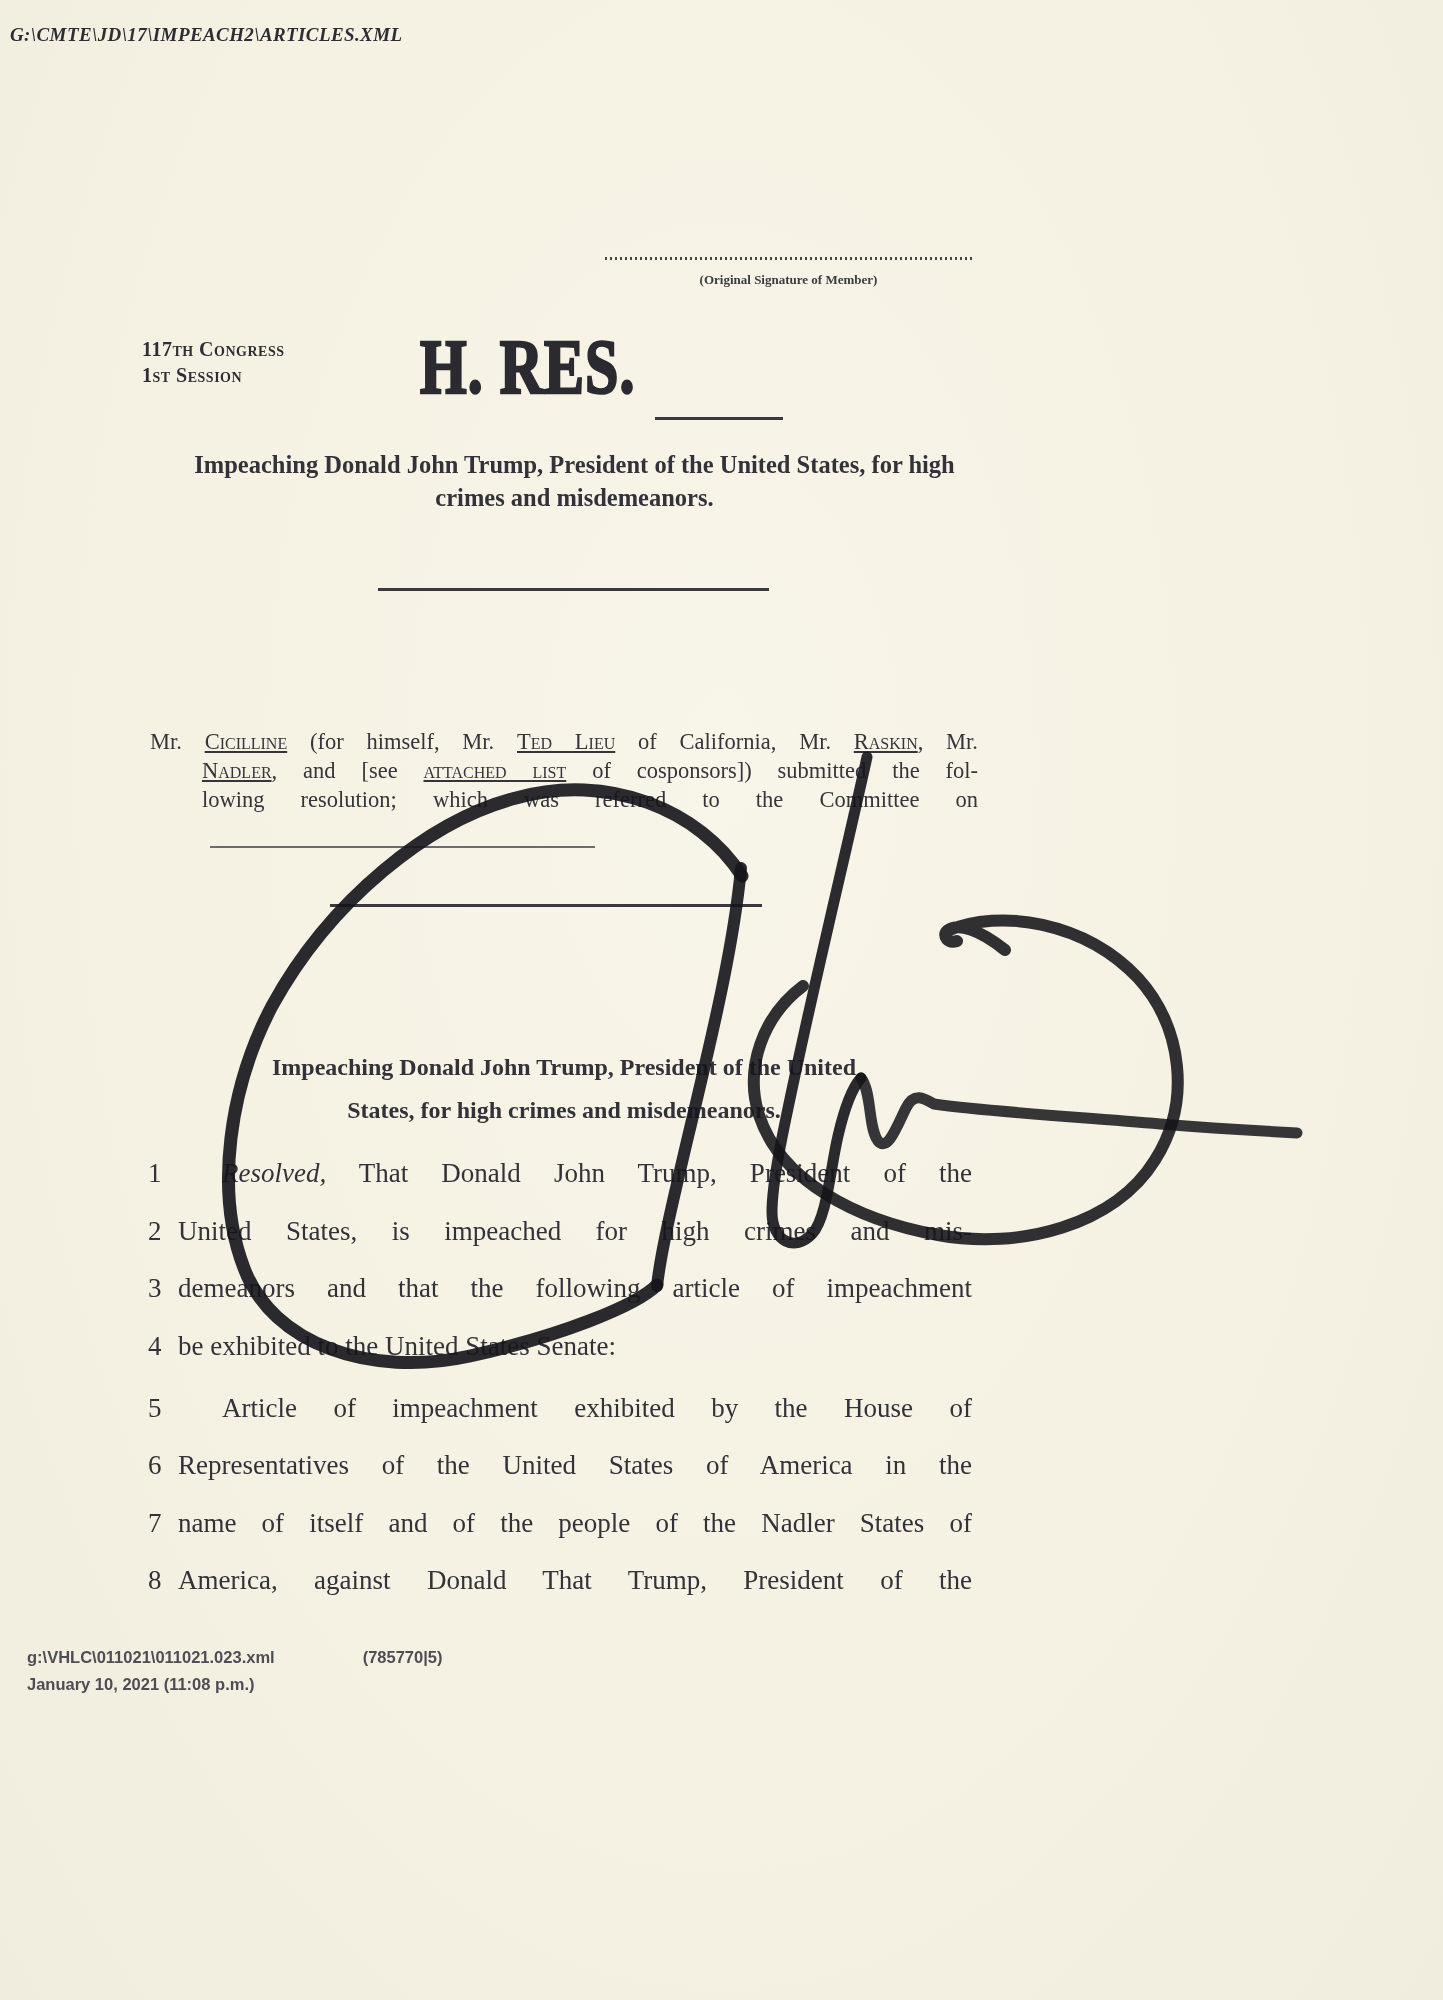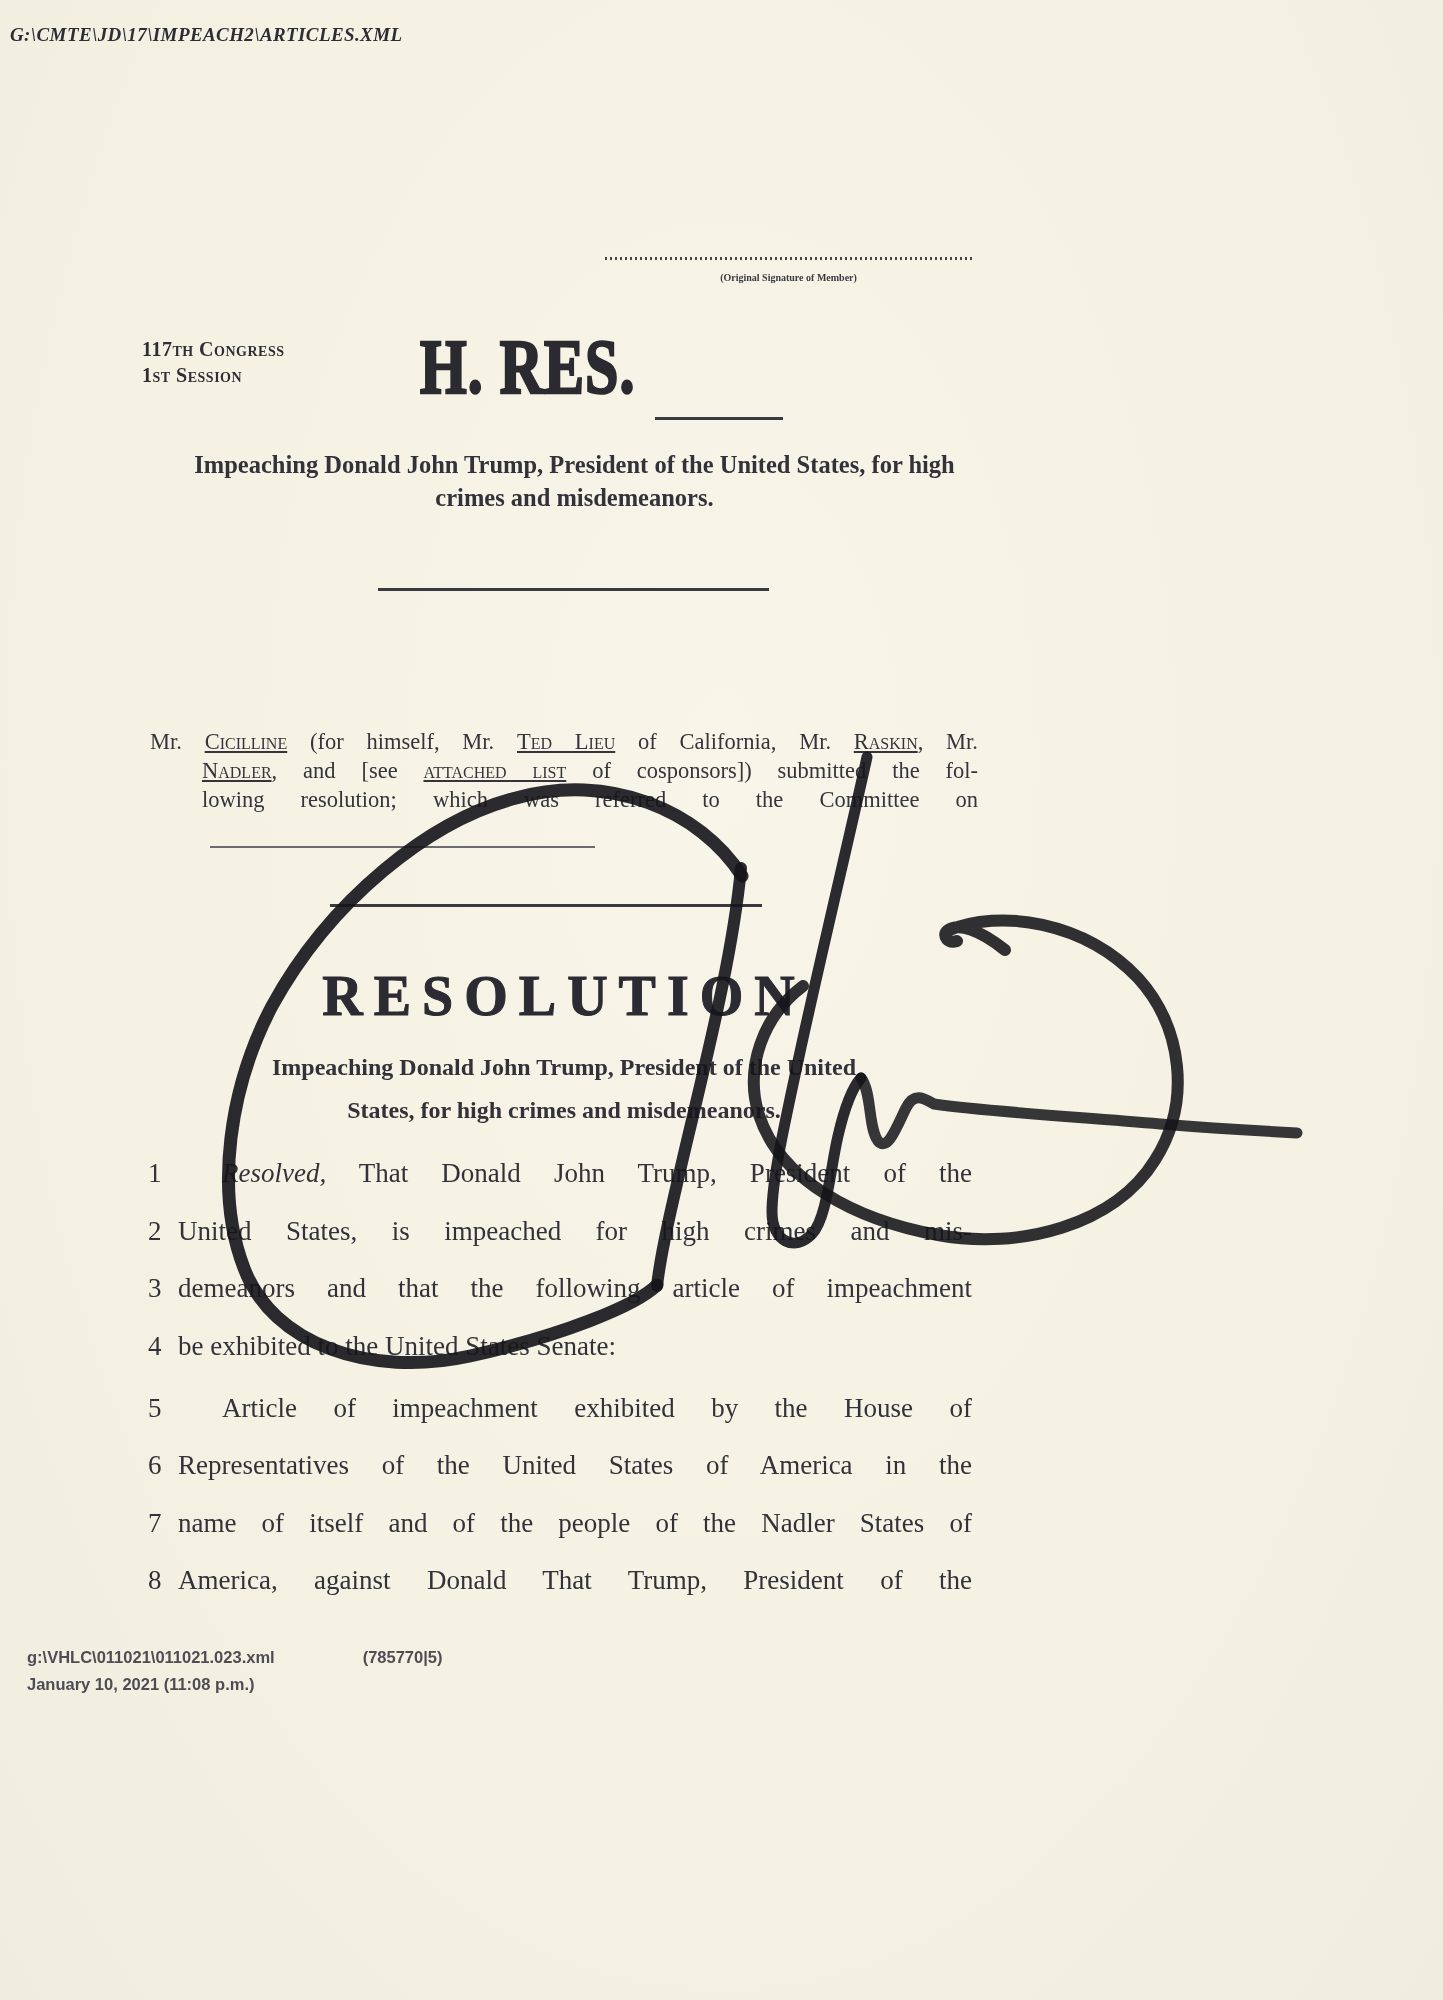--- a/index.html
+++ b/index.html
@@ -5,21 +5,21 @@
   html,body{margin:0;padding:0;background:#8a8780;}
   .page{
     position:relative;width:1443px;height:2000px;overflow:hidden;
     background:radial-gradient(ellipse at 50% 38%, #f8f5e9 0%, #f5f2e3 55%, #f0edde 100%);
     font-family:"Liberation Serif", serif;color:#33323a;
   }
   .abs{position:absolute;}
   .header-path{left:10px;top:24px;font-size:19px;font-weight:700;letter-spacing:.4px;color:#2e2d35;font-style:italic;}
   .dotted-line{left:605px;top:257px;width:367px;height:3px;
     background:repeating-linear-gradient(90deg,#45444c 0 2px,transparent 2px 5px);}
-  .sig-caption{left:605px;top:272px;width:367px;text-align:center;font-size:10px;font-weight:700;color:#3b3a42;}
+  .sig-caption{left:605px;top:272px;width:367px;text-align:center;font-size:13px;font-weight:700;color:#3b3a42;}
   .congress-block{left:142px;top:336px;width:175px;line-height:26px;
     font-size:20px;font-weight:700;font-variant:small-caps;letter-spacing:.5px;color:#2f2e36;}
   .hres{left:420px;top:322px;font-size:60px;font-weight:700;letter-spacing:1px;color:#2b2a31;
     transform:scaleY(1.32);transform-origin:left top;-webkit-text-stroke:2px #2b2a31;}
   .hres-blank{left:655px;top:417px;width:128px;height:2.5px;background:#3a3941;}
   .preamble-title{left:172px;top:448px;width:805px;text-align:center;font-size:24.5px;font-weight:700;line-height:33px;color:#33323a;}
   .rule-center{left:378px;top:588px;width:391px;height:3px;background:#3a3941;}
   .house-heading{left:150px;top:634px;width:828px;text-align:center;font-size:30px;font-weight:700;letter-spacing:3px;color:#2f2e36;}
   .sponsor{left:150px;top:727px;width:828px;font-size:22.5px;line-height:29px;color:#35343c;}
   .sponsor-line{text-align:justify;text-align-last:justify;box-sizing:border-box;}
@@ -66,21 +66,20 @@
 
   <div class="abs sponsor">
       <div class="sponsor-line"><span>Mr. </span><span class="sc">Cicilline</span><span> (for himself, Mr. </span><span class="sc">Ted Lieu</span><span> of California, Mr. </span><span class="sc">Raskin</span><span>, Mr.</span></div>
       <div class="sponsor-line ind"><span class="sc">Nadler</span><span>, and [see </span><span class="sc">attached list</span><span> of cosponsors]) submitted the fol-</span></div>
       <div class="sponsor-line ind"><span>lowing resolution; which was referred to the Committee on</span></div>
     </div>
 
   <div class="abs blank-rule-a"></div>
   <div class="abs blank-rule-b"></div>
 
-  <div class="abs resolution-heading">RESOLUTION</div>
 
   <div class="abs res-title">
     <div>Impeaching Donald John Trump, President of the United</div>
     <div>States, for high crimes and misdemeanors.</div>
   </div>
 
   <div class="abs body-lines">
       <div class="body-row" style="top: 1158px;">
         <span class="lnum">1</span>
         <span class="ltext just ind"><i>Resolved,</i> That Donald John Trump, President of the</span>

